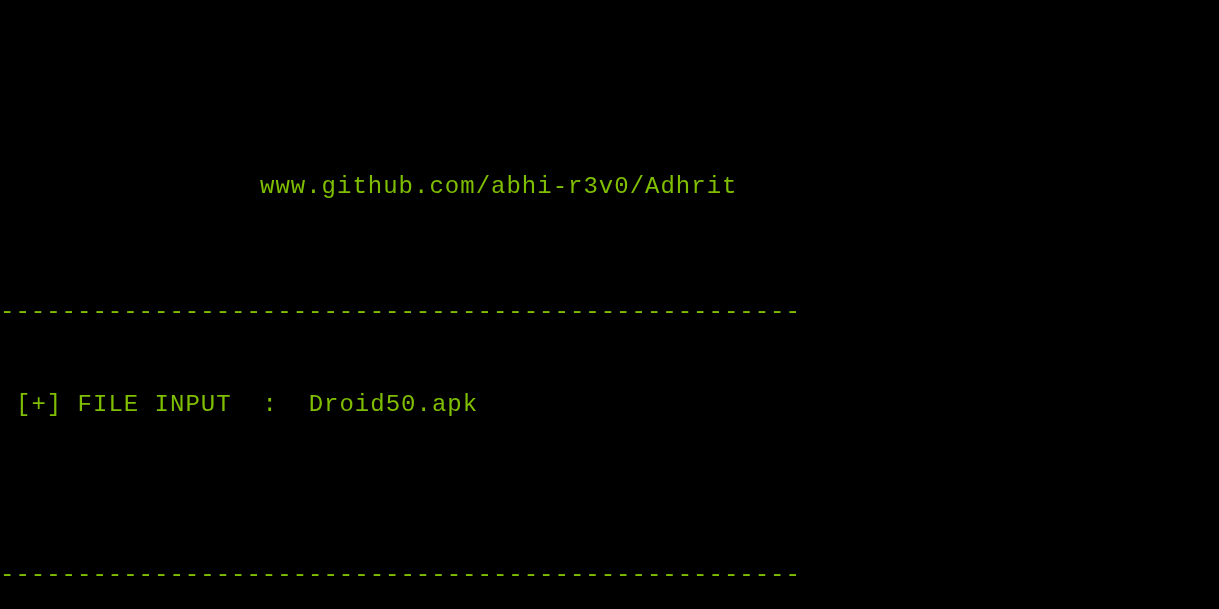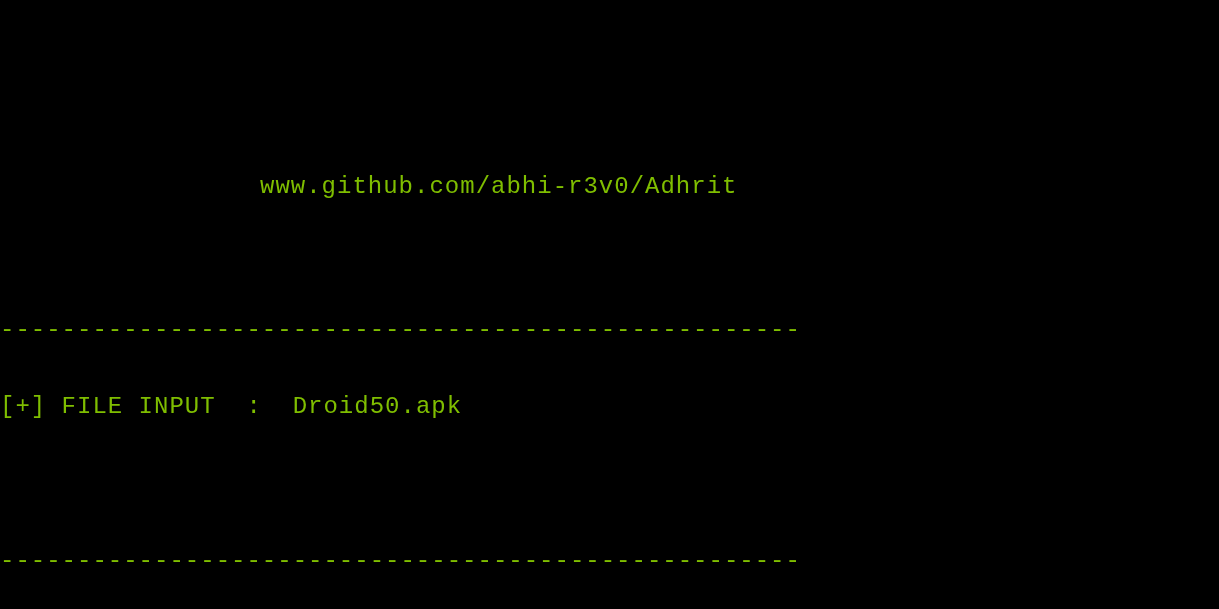--- a/index.html
+++ b/index.html
@@ -18,28 +18,28 @@
       padding: 0;
       letter-spacing: 1px;
       line-height: 1.6;
     }
     .terminal {
       white-space: pre;
       padding-top: 130px;
     }
     .url-line {
       padding-left: 260px;
-      margin-bottom: 66px;
+      margin-bottom: 48px;
     }
     .divider {
       margin: 0;
       padding: 0;
     }
     .section-label {
-      margin: 0;
+      margin: 16px;
       padding: 0;
     }
   </style>
 </head>
 <body>
 
 <div class="terminal">
 <div class="url-line">www.github.com/abhi-r3v0/Adhrit</div>
 <div class="divider">----------------------------------------------------</div>
 <div class="section-label"><span>[+] FILE INPUT  :  </span><span>Droid50.apk</span></div>

